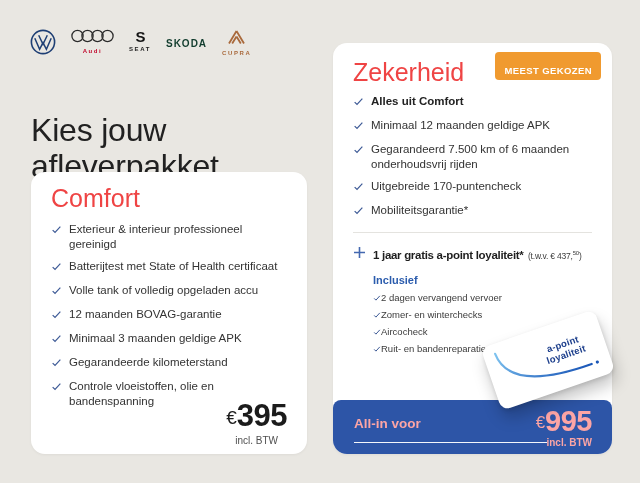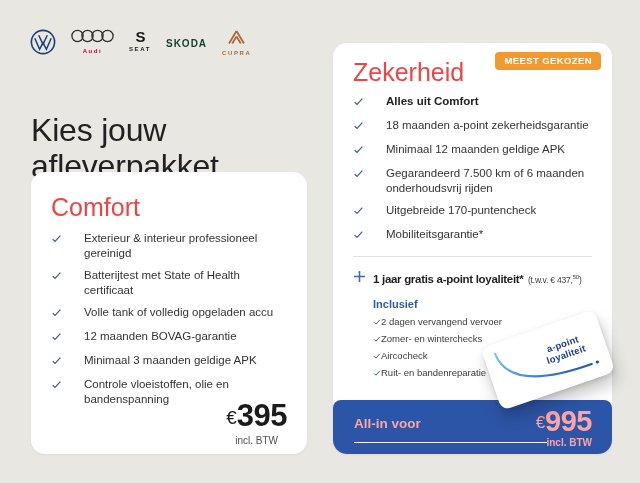--- a/index.html
+++ b/index.html
@@ -13,36 +13,36 @@
   .seat-s{font-size:15px;font-weight:800;color:#151515;letter-spacing:-1px;}
   .seat-word{color:#222;}
   .skoda-word{font-size:10px;font-weight:800;color:#123D2E;letter-spacing:1px;margin-top:10px;}
   .cupra-word{color:#A9693B;}
 
   
   .heading{position:absolute;left:31px;top:84px;width:250px;font-size:32px;line-height:36px;font-weight:500;color:#212121;letter-spacing:-0.2px;margin-top:28px;}
 
   
   .card{position:absolute;background:#fff;border-radius:14px;box-shadow:0 1px 3px rgba(0,0,0,.05);}
-  .card-comfort{left:31px;top:172px;width:276px;height:282px;padding:21px 20px;box-sizing:border-box;}
+  .card-comfort{left:31px;top:172px;width:276px;height:282px;padding:12px 20px;box-sizing:border-box;}
   .card-zekerheid{left:333px;top:43px;width:279px;height:411px;padding:15px 20px;box-sizing:border-box;}
   .card-title{font-size:25px;line-height:28px;font-weight:400;color:#ef4444;margin:0 0 10px 0;}
   .card-zekerheid .card-title{margin-bottom:8px;}
 
   ul.features{list-style:none;margin:0;padding:0;}
-  ul.features li{display:flex;gap:22px;font-size:11.5px;line-height:15px;color:#333;margin-bottom:7px;}
+  ul.features li{display:flex;gap:7px;font-size:11.5px;line-height:15px;color:#333;margin-bottom:7px;}
   ul.features li .chk{flex:0 0 auto;margin-top:2px;}
   ul.features li.bold span{font-weight:700;color:#222;}
 
   .price-block{position:absolute;right:20px;bottom:8px;text-align:center;color:#1b1b1b;}
   .price-block .cur{font-size:19px;font-weight:500;vertical-align:2px;}
   .price-block .amt{font-size:31px;font-weight:700;letter-spacing:-0.5px;}
   .price-block .note{font-size:10px;color:#4f4f4f;margin-top:1px;}
 
-  .badge{position:absolute;top:9px;right:11px;background:#F09A2F;color:#fff;font-size:9.5px;font-weight:700;letter-spacing:.4px;padding:3px 9px 4px;border-radius:4px;}
+  .badge{position:absolute;top:9px;right:11px;background:#F09A2F;color:#fff;font-size:9.5px;font-weight:700;letter-spacing:.4px;padding:13px 9px 4px;border-radius:4px;}
 
   .divider{border:none;border-top:1px solid #E4E3DF;margin:12px 0;}
 
   .loyalty-row{display:flex;align-items:flex-start;gap:7px;white-space:nowrap;}
   .loyalty-title{font-size:11.5px;font-weight:700;color:#1f1f1f;letter-spacing:-0.3px;}
   .loyalty-value{font-size:8.5px;color:#3c3c3c;letter-spacing:-0.2px;}
   .loyalty-value sup{font-size:6px;}
   .inclusief{margin:11px 0 6px 20px;font-size:11px;font-weight:700;color:#2B5CAD;}
   ul.sub-features{list-style:none;margin:0 0 0 20px;padding:0;}
   ul.sub-features li{display:flex;font-size:9.5px;line-height:11px;color:#3b3b3b;margin-bottom:5px;}
@@ -139,44 +139,44 @@
       <li>
         <span class="chk"><svg width="11" height="11" viewBox="0 0 12 12">
               <path d="M1.8 6.6 L4.4 9.2 L10.2 2.8" fill="none" stroke="#3D5A96" stroke-width="1.3"></path>
             </svg></span>
         <span>Minimaal 3 maanden geldige APK</span>
         </li>
       <li>
         <span class="chk"><svg width="11" height="11" viewBox="0 0 12 12">
               <path d="M1.8 6.6 L4.4 9.2 L10.2 2.8" fill="none" stroke="#3D5A96" stroke-width="1.3"></path>
             </svg></span>
+        <span>Gegarandeerde kilometerstand</span>
+        </li>
+      <li>
+        <span class="chk"><svg width="11" height="11" viewBox="0 0 12 12">
+              <path d="M1.8 6.6 L4.4 9.2 L10.2 2.8" fill="none" stroke="#3D5A96" stroke-width="1.3"></path>
+            </svg></span>
         <span>Controle vloeistoffen, olie en bandenspanning</span>
         </li>
     </ul>
     <div class="price-block">
       <div><span class="cur">€</span><span class="amt">395</span></div>
       <div class="note">incl. BTW</div>
     </div>
   </section>
 
   <section class="card card-zekerheid">
     <div class="badge">MEEST GEKOZEN</div>
     <h2 class="card-title">Zekerheid</h2>
     <ul class="features">
       <li class="bold">
         <span class="chk"><svg width="11" height="11" viewBox="0 0 12 12">
               <path d="M1.8 6.6 L4.4 9.2 L10.2 2.8" fill="none" stroke="#3D5A96" stroke-width="1.3"></path>
             </svg></span>
         <span>Alles uit Comfort</span>
-        </li>
-      <li>
-        <span class="chk"><svg width="11" height="11" viewBox="0 0 12 12">
-              <path d="M1.8 6.6 L4.4 9.2 L10.2 2.8" fill="none" stroke="#3D5A96" stroke-width="1.3"></path>
-            </svg></span>
-        <span>18 maanden a-point zekerheidsgarantie</span>
         </li>
       <li>
         <span class="chk"><svg width="11" height="11" viewBox="0 0 12 12">
               <path d="M1.8 6.6 L4.4 9.2 L10.2 2.8" fill="none" stroke="#3D5A96" stroke-width="1.3"></path>
             </svg></span>
         <span>Minimaal 12 maanden geldige APK</span>
         </li>
       <li>
         <span class="chk"><svg width="11" height="11" viewBox="0 0 12 12">
               <path d="M1.8 6.6 L4.4 9.2 L10.2 2.8" fill="none" stroke="#3D5A96" stroke-width="1.3"></path>

